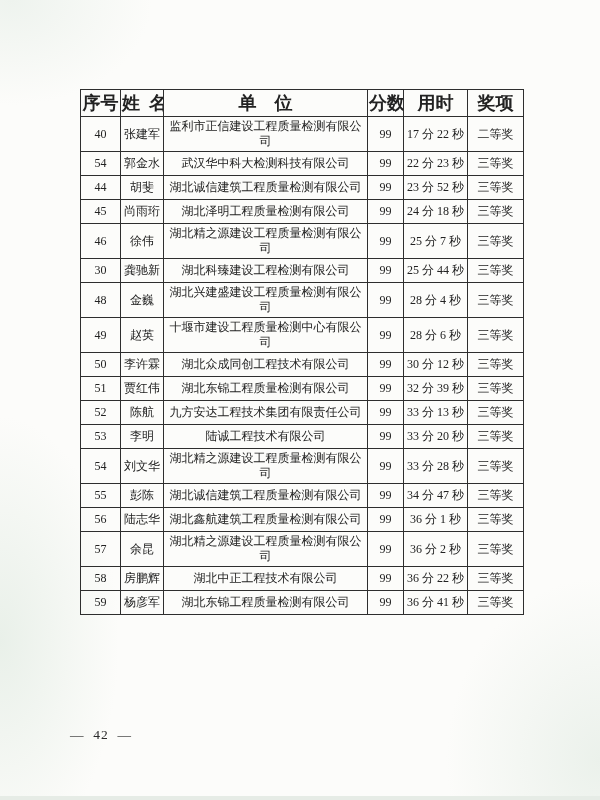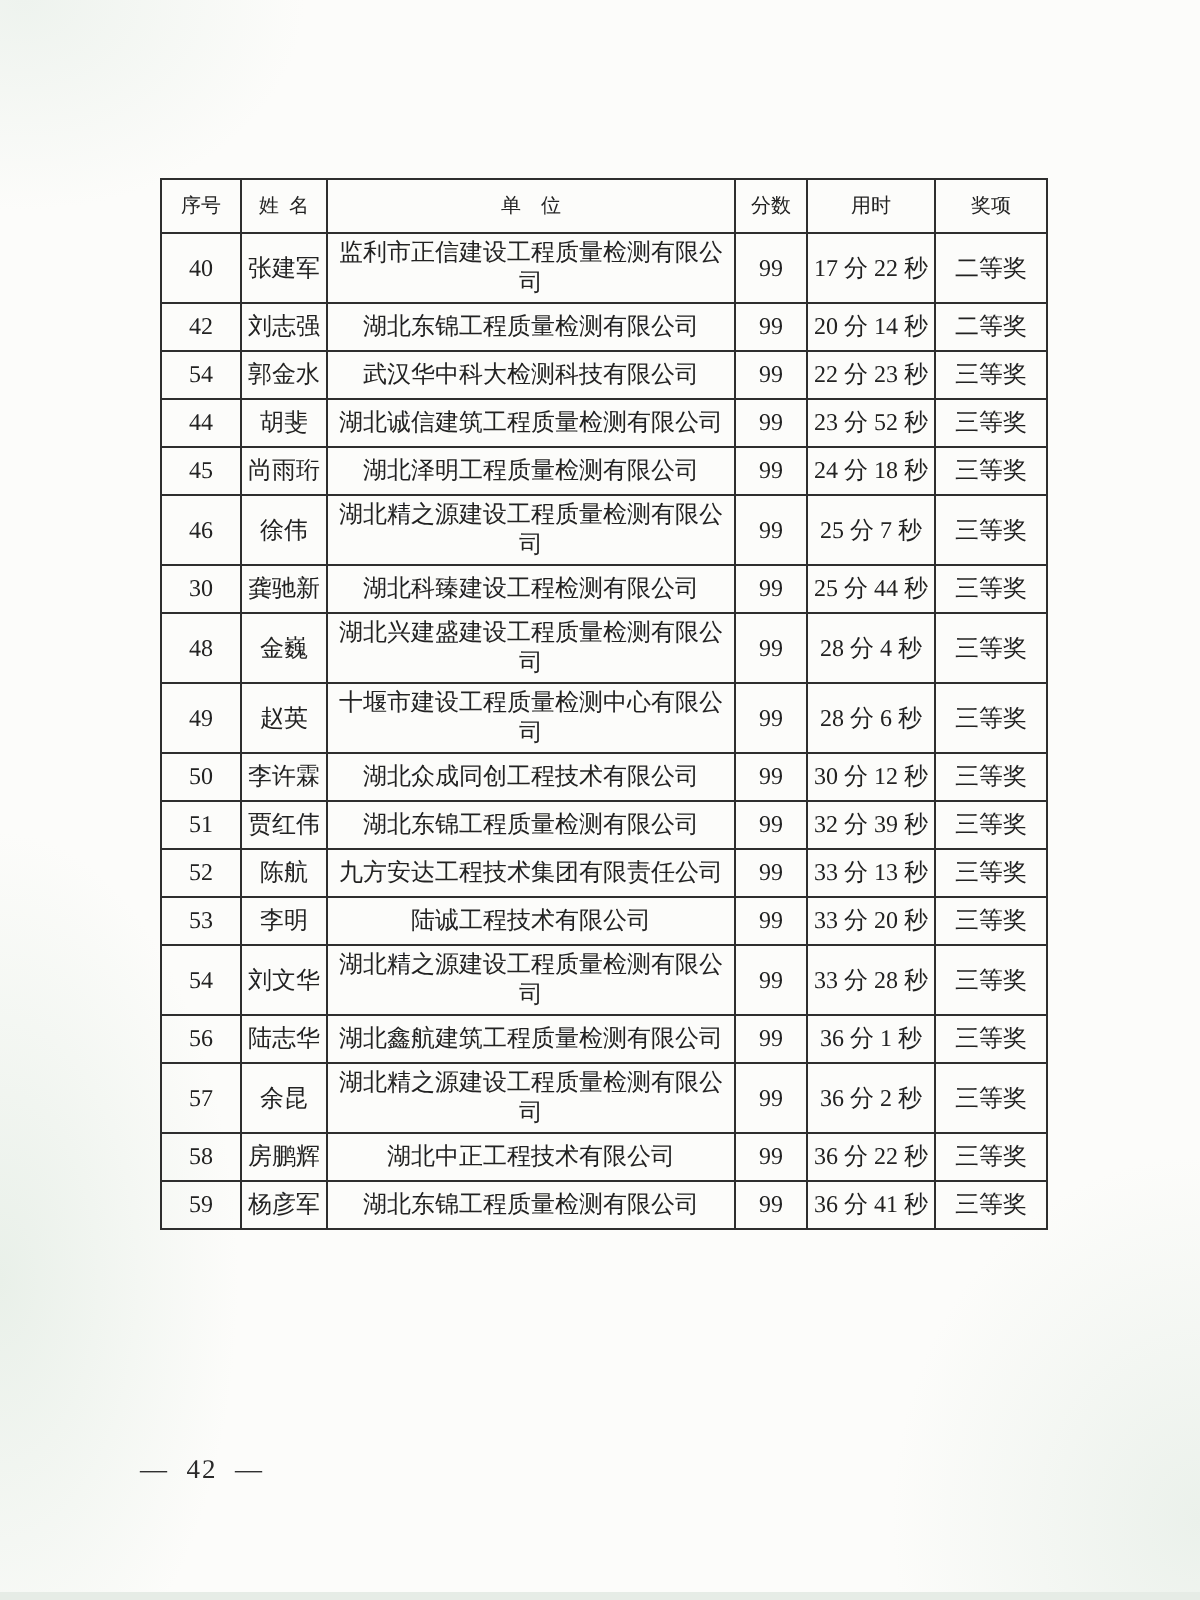--- a/index.html
+++ b/index.html
@@ -41,22 +41,22 @@
   table.results th, table.results td {
     border: 1px solid #2e2e2e;
     text-align: center;
     vertical-align: middle;
     padding: 2px 1px;
     overflow: hidden;
   }
   table.results thead tr { height: 27px; }
   table.results tbody tr { height: 24px; padding-left: 32px; }
   table.results th {
-    font-weight: normal;
-    font-size: 10px;
+    font-weight: bold;
+    font-size: 18px;
     white-space: pre;
   }
   td.c-unit {
     text-align: left;
     padding-left: 6px;
     padding-right: 2px;
     word-break: break-all;
   }
   td.c-time { white-space: pre; }
   .pageno {
@@ -96,28 +96,20 @@
     <tbody>
         <tr>
     <td class="c-no">40</td>
     <td class="c-name">张建军</td>
     <td class="c-unit">监利市正信建设工程质量检测有限公司</td>
     <td class="c-score">99</td>
     <td class="c-time">17 分 22 秒</td>
     <td class="c-award">二等奖</td>
   </tr>
         <tr>
-    <td class="c-no">42</td>
-    <td class="c-name">刘志强</td>
-    <td class="c-unit">湖北东锦工程质量检测有限公司</td>
-    <td class="c-score">99</td>
-    <td class="c-time">20 分 14 秒</td>
-    <td class="c-award">二等奖</td>
-  </tr>
-        <tr>
     <td class="c-no">54</td>
     <td class="c-name">郭金水</td>
     <td class="c-unit">武汉华中科大检测科技有限公司</td>
     <td class="c-score">99</td>
     <td class="c-time">22 分 23 秒</td>
     <td class="c-award">三等奖</td>
   </tr>
         <tr>
     <td class="c-no">44</td>
     <td class="c-name">胡斐</td>
@@ -200,20 +192,28 @@
   </tr>
         <tr>
     <td class="c-no">54</td>
     <td class="c-name">刘文华</td>
     <td class="c-unit">湖北精之源建设工程质量检测有限公司</td>
     <td class="c-score">99</td>
     <td class="c-time">33 分 28 秒</td>
     <td class="c-award">三等奖</td>
   </tr>
         <tr>
+    <td class="c-no">55</td>
+    <td class="c-name">彭陈</td>
+    <td class="c-unit">湖北诚信建筑工程质量检测有限公司</td>
+    <td class="c-score">99</td>
+    <td class="c-time">34 分 47 秒</td>
+    <td class="c-award">三等奖</td>
+  </tr>
+        <tr>
     <td class="c-no">56</td>
     <td class="c-name">陆志华</td>
     <td class="c-unit">湖北鑫航建筑工程质量检测有限公司</td>
     <td class="c-score">99</td>
     <td class="c-time">36 分 1 秒</td>
     <td class="c-award">三等奖</td>
   </tr>
         <tr>
     <td class="c-no">57</td>
     <td class="c-name">余昆</td>

